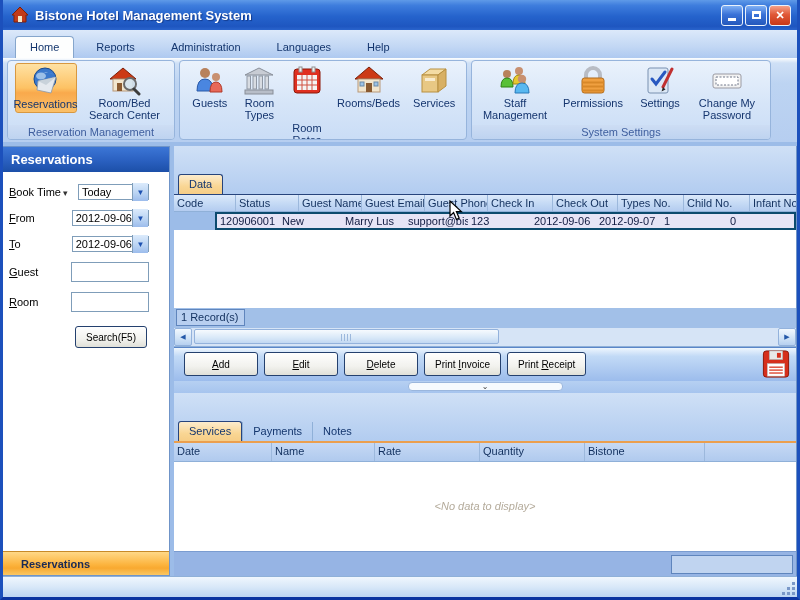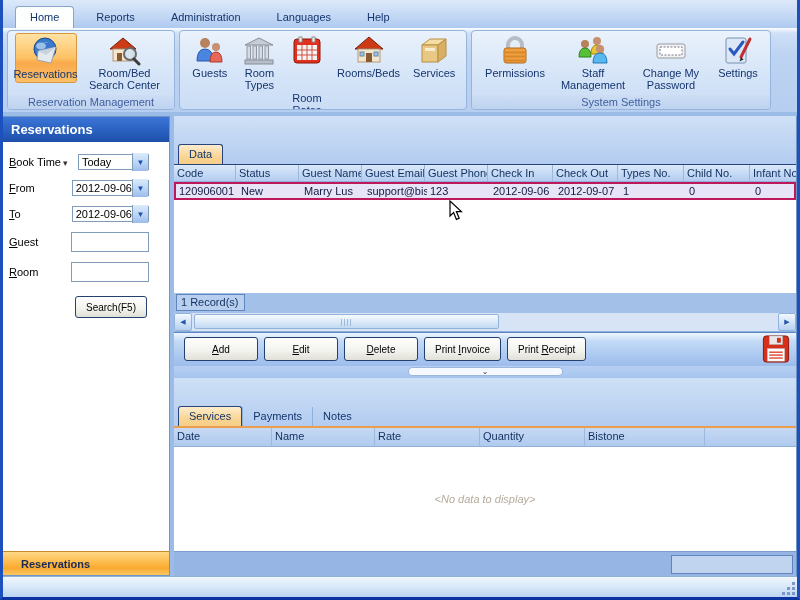--- a/index.html
+++ b/index.html
@@ -75,21 +75,21 @@
     display:flex; align-items:flex-end; padding-left:4px; border-bottom:1px solid #27447c; }
   .ptab { padding:3px 10px 4px 10px; color:#14366e; white-space:nowrap;margin-top:28px; }
   .ptab.active { background:linear-gradient(180deg,#fdeccd 0%,#f9d694 60%,#f6cd86 100%);
     border:1px solid #27447c; border-bottom:none; border-radius:3px 3px 0 0; }
   .tabstrip.detail { border-bottom:2px solid #eb9f4e; }
   .ptab.sep { border-left:1px solid #8fb0d8; }
 
   .grid-header { flex:0 0 17px; display:flex; background:linear-gradient(180deg,#dce9fa 0%,#c2d8f4 60%,#b4ccf0 100%);
     border-bottom:1px solid #8fb0d8; overflow:hidden; }
   .gh-cell { color:#12305e; padding:2px 0 0 3px; border-right:1px solid #9cb8dc; white-space:nowrap; overflow:hidden; flex:0 0 auto; }
-  .grid-row { flex:0 0 18px; display:flex; background:#e6e4f6; border:2px solid #be185d; overflow:hidden; }
+  .grid-row { flex:0 0 18px; display:flex; background:#e6e4f6; border:2px solid #0c4a6e; overflow:hidden;margin-left:41px; }
   .gr-cell { color:#101a40; padding:1px 0 0 3px; white-space:nowrap; overflow:hidden; flex:0 0 auto; }
   .grid-empty { flex:1 1 auto; background:#fff; min-height:0; }
 
   .record-bar { flex:0 0 20px; background:#a2c0e8; display:flex; align-items:center; padding-left:2px; }
   .record-box { border:1px solid #5f85bd; background:#b8cff0; color:#12305e; padding:1px 6px 2px 4px; }
 
   .hscroll { flex:0 0 19px; background:#d6e4f6; display:flex; align-items:stretch; border-bottom:1px solid #8fb0d8; }
   .scroll-arrow { flex:0 0 18px; background:linear-gradient(180deg,#f2f8fe 0%,#cfe2f6 60%,#b6d0f0 100%);
     border:1px solid #93b2dc; border-radius:2px; color:#2458a8; font-size:7px; display:flex; align-items:center; justify-content:center; }
   .scroll-track { flex:1 1 auto; position:relative; }
@@ -121,20 +121,38 @@
   .grip { position:absolute; right:2px; bottom:2px; width:13px; height:13px; }
   .grip i { position:absolute; width:3px; height:3px; background:#7a98c8; }
 
   .cursor { position:absolute; left:446px; top:200px; width:14px; height:21px; z-index:50; pointer-events:none; }
 </style>
 </head>
 <body>
 
 <div class="window">
 
+  <div class="titlebar">
+    <span class="app-icon">
+      <svg viewBox="0 0 18 18" width="18" height="18">
+          <polygon points="9,1 17,9 15,9 15,16 3,16 3,9 1,9" fill="#c23a18" stroke="#7c2008" stroke-width="1"></polygon>
+          <rect x="7" y="10" width="4" height="6" fill="#f6e8c8"></rect>
+        </svg>
+    </span>
+    <span class="title-text">Bistone Hotel Management System</span>
+    <div class="win-buttons">
+      <div class="winbtn">
+          <span class="minbar"></span>
+        </div>
+      <div class="winbtn">
+          <span class="maxbox"></span>
+        </div>
+      <div class="winbtn close">✕</div>
+    </div>
+  </div>
 
   <div class="menubar" id="menubar">
       <div class="menu-tab active">Home</div>
       <div class="menu-tab">Reports</div>
       <div class="menu-tab">Administration</div>
       <div class="menu-tab">Languages</div>
       <div class="menu-tab">Help</div>
     </div>
 
   <div class="ribbon" id="ribbon">
@@ -220,56 +238,56 @@
               </svg></span>
             <span class="rlabel">Services</span>
           </div>
         </div>
         <div class="rgroup-caption">Hotel Management</div>
       </div>
       <div class="rgroup g3">
         <div class="rgroup-buttons">
           <div class="rbtn" style="width: 74px;">
             <span class="ricon"><svg viewBox="0 0 32 32" width="32" height="32">
+                <circle cx="8" cy="9" r="4" fill="#b8825c"></circle>
+                <path d="M2,22 Q2,13 8,13 Q14,13 14,22 Z" fill="#58c038" stroke="#2e8014"></path>
+                <circle cx="20" cy="6" r="4" fill="#c89070"></circle>
+                <path d="M14,19 Q14,10 20,10 Q26,10 26,19 Z" fill="#e8c830" stroke="#a08810"></path>
+                <circle cx="23" cy="14" r="4.2" fill="#c89070"></circle>
+                <path d="M16,28 Q16,18 23,18 Q30,18 30,28 Z" fill="#58b8f0" stroke="#2878b8"></path>
+              </svg></span>
+            <span class="rlabel">Staff Management</span>
+          </div>
+          <div class="rbtn" style="width: 74px;">
+            <span class="ricon"><svg viewBox="0 0 32 32" width="32" height="32">
                 <path d="M9,14 V10 a7,7 0 0 1 14,0 V14" fill="none" stroke="#b8bcc4" stroke-width="4"></path>
                 <rect x="5" y="13" width="22" height="15" rx="2.5" fill="#f0a040" stroke="#b06818"></rect>
                 <g stroke="#d88828" stroke-width="2">
                   <line x1="5" y1="17.5" x2="27" y2="17.5"></line>
                   <line x1="5" y1="21.5" x2="27" y2="21.5"></line>
                   <line x1="5" y1="25.5" x2="27" y2="25.5"></line>
                 </g>
               </svg></span>
             <span class="rlabel">Permissions</span>
           </div>
-          <div class="rbtn" style="width: 74px;">
-            <span class="ricon"><svg viewBox="0 0 32 32" width="32" height="32">
-                <circle cx="8" cy="9" r="4" fill="#b8825c"></circle>
-                <path d="M2,22 Q2,13 8,13 Q14,13 14,22 Z" fill="#58c038" stroke="#2e8014"></path>
-                <circle cx="20" cy="6" r="4" fill="#c89070"></circle>
-                <path d="M14,19 Q14,10 20,10 Q26,10 26,19 Z" fill="#e8c830" stroke="#a08810"></path>
-                <circle cx="23" cy="14" r="4.2" fill="#c89070"></circle>
-                <path d="M16,28 Q16,18 23,18 Q30,18 30,28 Z" fill="#58b8f0" stroke="#2878b8"></path>
-              </svg></span>
-            <span class="rlabel">Staff Management</span>
-          </div>
-          <div class="rbtn" style="width: 74px;">
-            <span class="ricon"><svg viewBox="0 0 32 32" width="32" height="32">
-                <rect x="2" y="9" width="28" height="14" rx="2" fill="#f2f2f2" stroke="#9a9aa2"></rect>
-                <rect x="5" y="12" width="22" height="8" fill="#fff" stroke="#70788a" stroke-dasharray="2,1.5"></rect>
-              </svg></span>
-            <span class="rlabel">Change My Password</span>
-          </div>
           <div class="rbtn" style="width: 52px;">
             <span class="ricon"><svg viewBox="0 0 32 32" width="32" height="32">
                 <rect x="4" y="3" width="20" height="25" rx="2" fill="#dcE8f6" stroke="#7890b0"></rect>
                 <path d="M8,14 L12,19 L21,7" fill="none" stroke="#2858c0" stroke-width="3" stroke-linecap="round"></path>
                 <line x1="28" y1="4" x2="19" y2="22" stroke="#c03030" stroke-width="3" stroke-linecap="round"></line>
                 <polygon points="19,22 17.5,26.5 21.5,24.5" fill="#282828"></polygon>
               </svg></span>
             <span class="rlabel">Settings</span>
+          </div>
+          <div class="rbtn" style="width: 74px;">
+            <span class="ricon"><svg viewBox="0 0 32 32" width="32" height="32">
+                <rect x="2" y="9" width="28" height="14" rx="2" fill="#f2f2f2" stroke="#9a9aa2"></rect>
+                <rect x="5" y="12" width="22" height="8" fill="#fff" stroke="#70788a" stroke-dasharray="2,1.5"></rect>
+              </svg></span>
+            <span class="rlabel">Change My Password</span>
           </div>
         </div>
         <div class="rgroup-caption">System Settings</div>
       </div>
     </div>
 
   <div class="workspace">
 
     <div class="sidebar">
       <div class="sidebar-header">Reservations</div>

